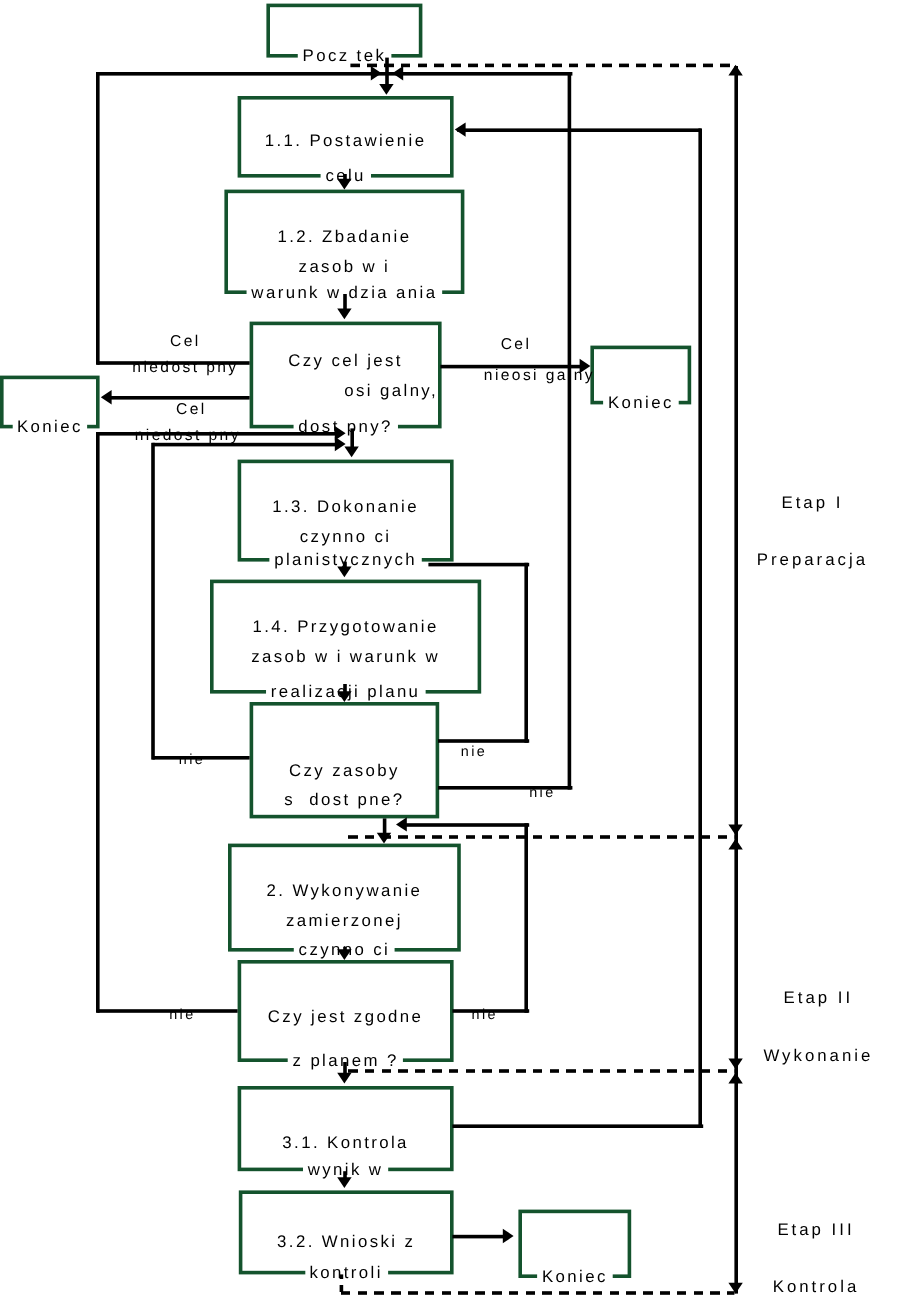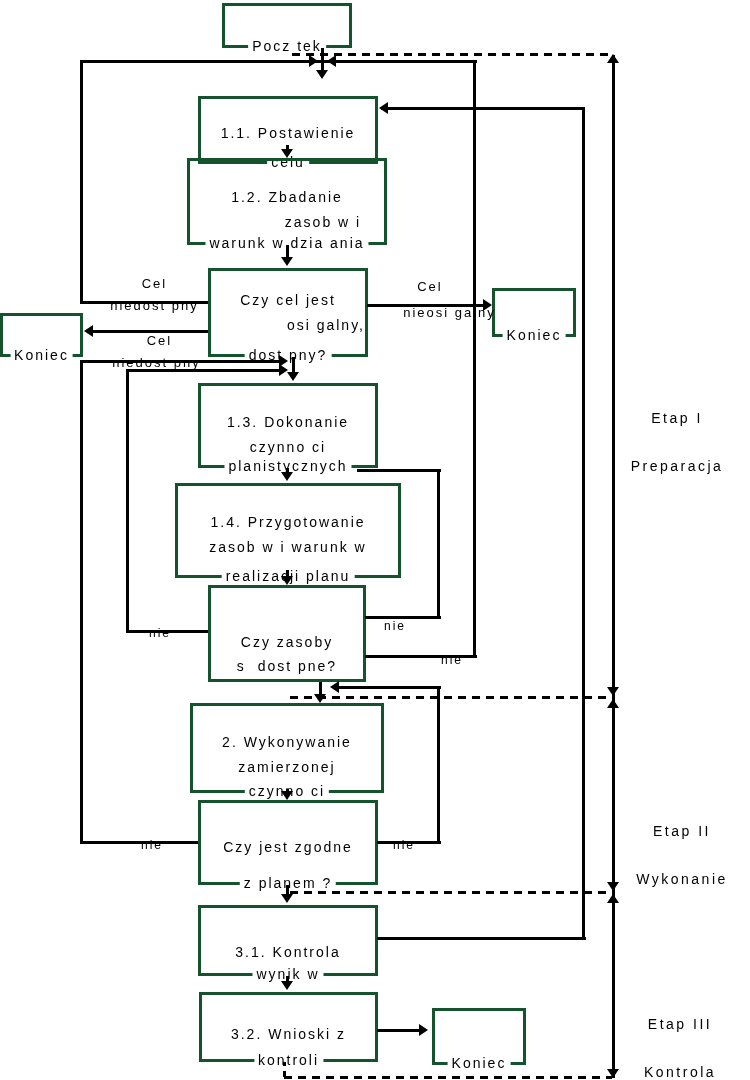--- a/index.html
+++ b/index.html
@@ -25,28 +25,28 @@
 </style>
 </head>
 <body>
 
 <div id="canvas">
 
   <div class="box" style="left:222px;top:3px;width:130px;height:45px;">
     <span class="bedge">Pocz tek</span>
   </div>
 
-  <div class="box" style="left:198px;top:96px;width:180px;height:68px;">
+  <div class="box" style="left:198px;top:80px;width:180px;height:68px;">
     <span class="bl" style="top:26px;">1.1. Postawienie</span>
     <span class="bedge">celu</span>
   </div>
 
   <div class="box" style="left:187px;top:158px;width:200px;height:87px;padding-left:24px;">
     <span class="bl" style="top:28px;">1.2. Zbadanie</span>
-    <span class="bl" style="top:53px;margin-left:36px;">zasob w i</span>
+    <span class="bl" style="top:53px;">zasob w i</span>
     <span class="bedge">warunk w dzia ania</span>
   </div>
 
   <div class="box" style="left:208px;top:268px;width:160px;height:89px;">
     <span class="bl" style="top:21px;">Czy cel jest</span>
     <span class="bl" style="top:46px;text-align:right;">osi galny,</span>
     <span class="bedge">dost pny?</span>
   </div>
 
   <div class="box" style="left:0px;top:313px;width:83px;height:44px;">

